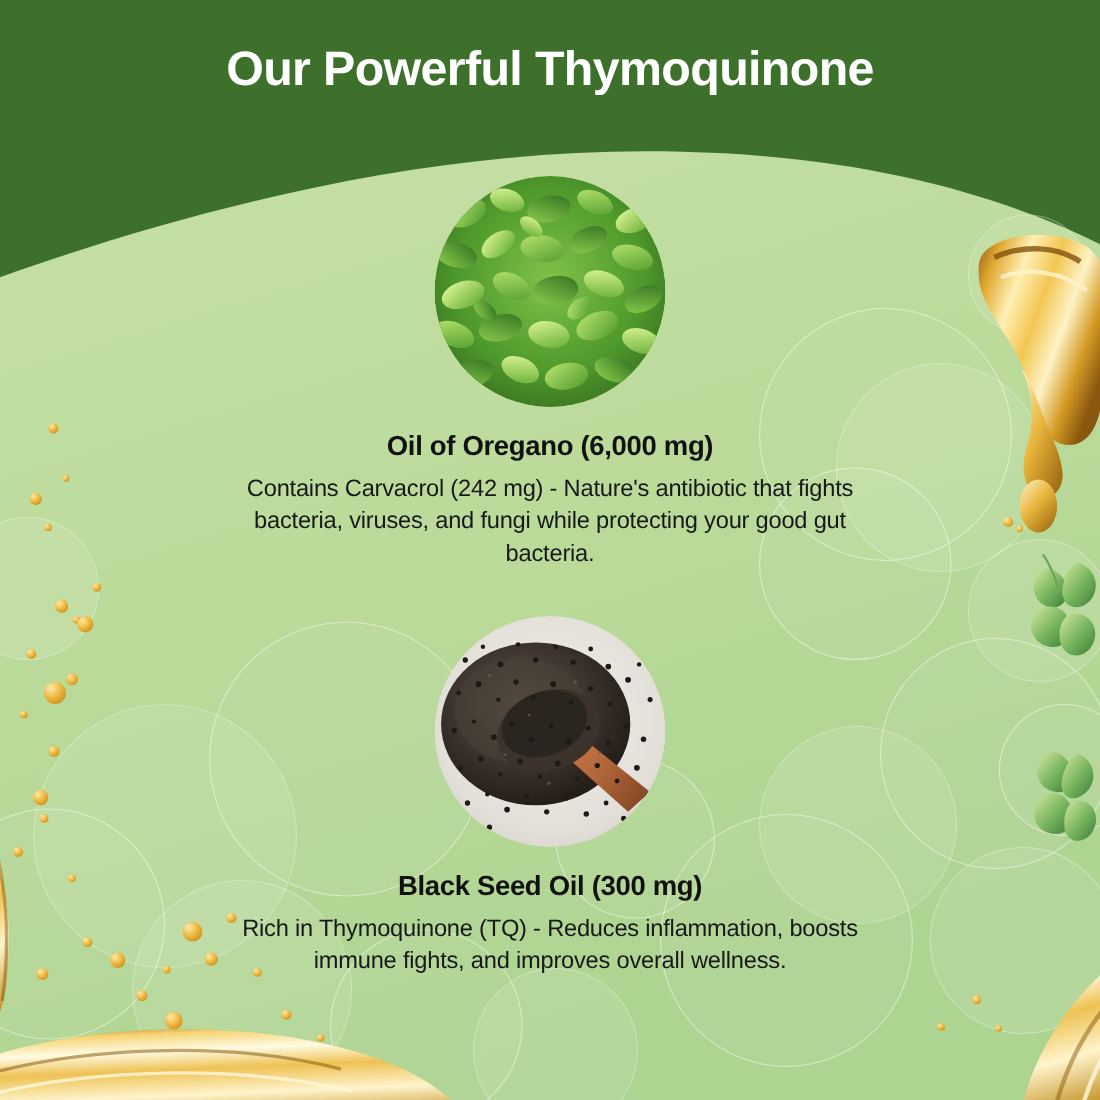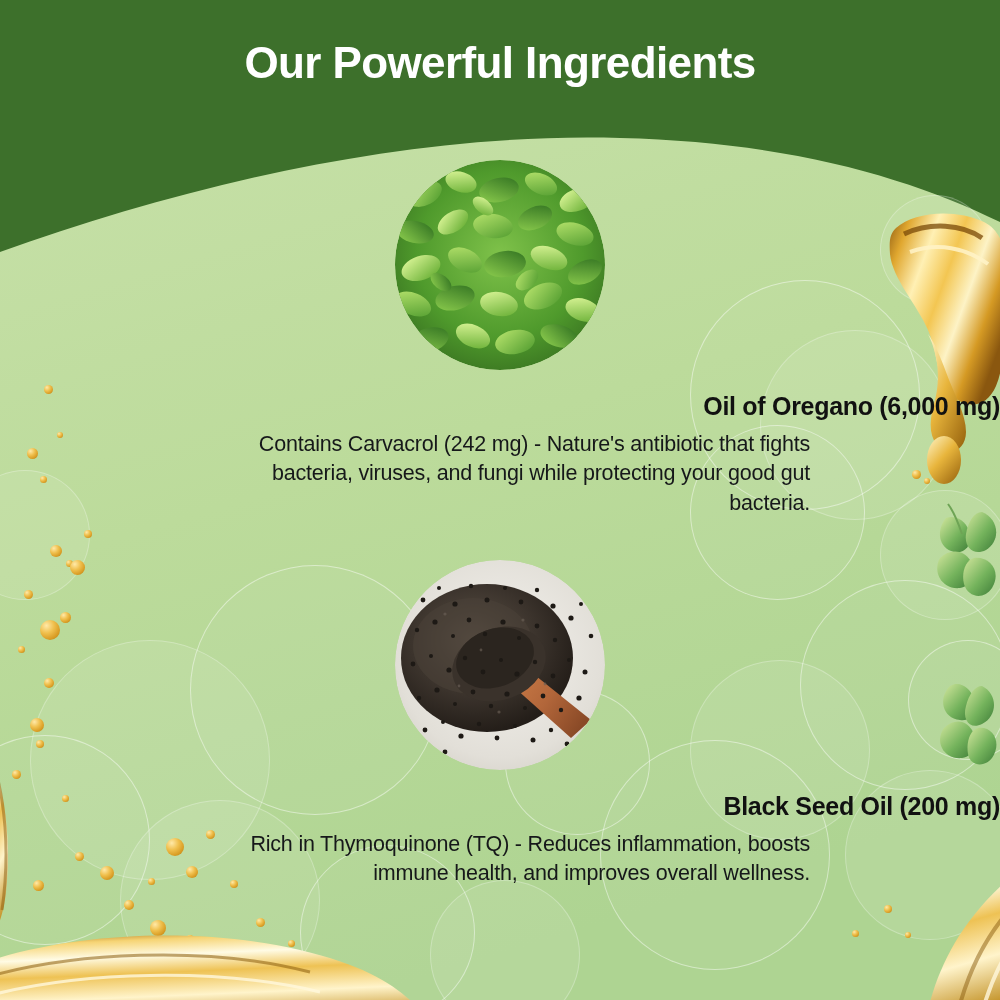--- a/index.html
+++ b/index.html
@@ -126,21 +126,21 @@
   .leaf-deco { position: absolute; z-index: 5; }
   .leaf-right-1 { left: 928px; top: 500px; width: 74px; height: 110px; }
   .leaf-right-2 { left: 930px; top: 672px; width: 72px; height: 96px; }
 
   
   .ingredient {
     position: absolute;
     left: 0;
     width: 1000px;
     z-index: 7;
-    text-align: right;
+    text-align: center;
   }
   #ingredient-1 { top: 160px; }
   #ingredient-2 { top: 560px; }
 
   .photo-circle {
     width: 210px;
     height: 210px;
     margin: 0 auto;
     border-radius: 50%;
     overflow: hidden;
@@ -316,21 +316,21 @@
     <path d="M66,175 C76,120 108,58 180,10 L180,175 Z" fill="url(#goldWave)"></path>
     <path d="M96,175 C108,122 134,72 180,36" fill="none" stroke="#8a5c0d" stroke-width="4" opacity="0.5"></path>
     <path d="M120,175 C132,128 152,92 180,66" fill="none" stroke="#fff8dc" stroke-width="4" opacity="0.8"></path>
   </svg>
 
   <svg class="oil-edge-left" viewBox="0 0 46 200" preserveAspectRatio="none">
     <path d="M0,0 C18,40 26,96 20,150 C17,176 10,192 0,200 Z" fill="url(#goldWave)"></path>
     <path d="M4,10 C20,56 24,112 16,168" fill="none" stroke="#8a5c0d" stroke-width="3" opacity="0.5"></path>
   </svg>
 
-  <div class="header-title">Our Powerful Ingredients</div>
+  <div class="header-title">Our Powerful Thymoquinone</div>
 
   <div class="ingredient" id="ingredient-1">
     <div class="photo-circle">
       <svg width="210" height="210" viewBox="0 0 210 210">
         <defs>
           <radialGradient id="oregBg" cx="0.5" cy="0.45" r="0.72">
             <stop offset="0%" stop-color="#7fc24a"></stop>
             <stop offset="55%" stop-color="#4f9a2c"></stop>
             <stop offset="100%" stop-color="#2c5c1a"></stop>
           </radialGradient>
@@ -479,17 +479,17 @@
             <circle cx="50" cy="54" r="1.6"></circle>
               <circle cx="86" cy="90" r="1.4"></circle>
               <circle cx="128" cy="60" r="1.6"></circle>
             <circle cx="64" cy="126" r="1.4"></circle>
               <circle cx="104" cy="152" r="1.6"></circle>
               <circle cx="150" cy="124" r="1.4"></circle>
           </g>
         </g>
       </svg>
     </div>
-    <div class="ing-name">Black Seed Oil (200 mg)</div>
-    <div class="ing-desc">Rich in Thymoquinone (TQ) - Reduces inflammation, boosts immune health, and improves overall wellness.</div>
+    <div class="ing-name">Black Seed Oil (300 mg)</div>
+    <div class="ing-desc">Rich in Thymoquinone (TQ) - Reduces inflammation, boosts immune fights, and improves overall wellness.</div>
   </div>
 
 </div>
 
 </body></html>

